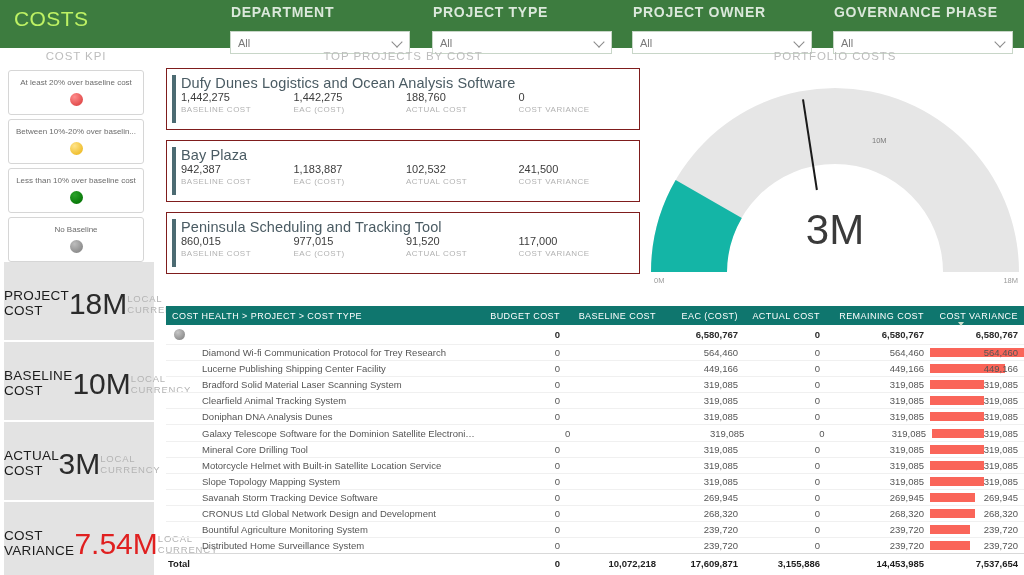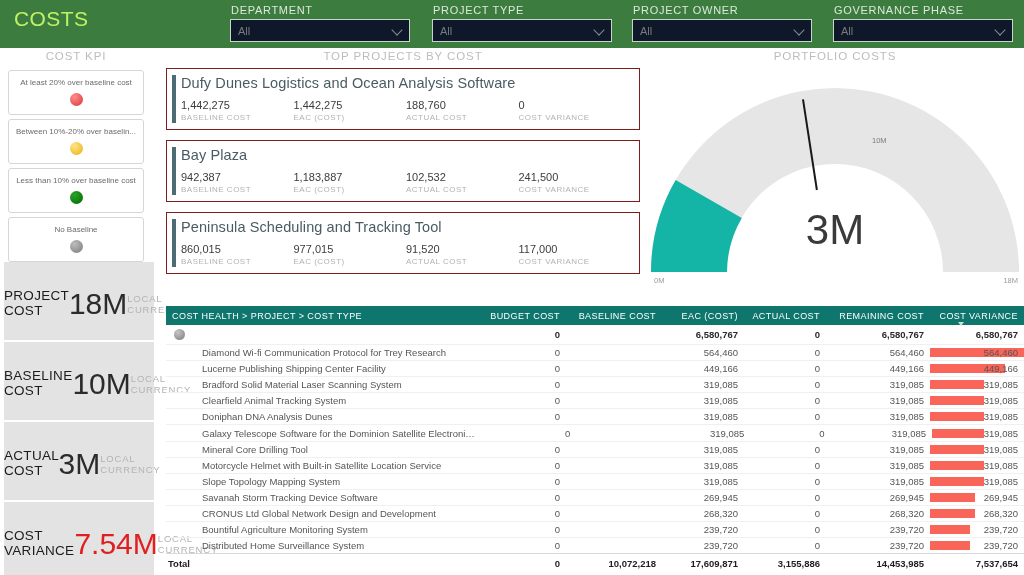--- a/index.html
+++ b/index.html
@@ -17,25 +17,25 @@
   .header {
     position: absolute; left: 0; top: 0; width: 1024px; height: 48px;
     background: #3d7c3f;
   }
   .header-title {
     position: absolute; left: 14px; top: 7px;
     font-size: 21px; color: #bef264; font-weight: 300; letter-spacing: .4px;
   }
   .slicer { position: absolute; top: 4px; width: 180px; }
   .slicer-label {
-    font-size: 11px; color: #dbe8db; letter-spacing: .7px;
-    text-transform: uppercase; margin-bottom: 3px; padding-left: 1px;
+    font-size: 14px; color: #dbe8db; letter-spacing: .7px;
+    text-transform: uppercase; margin-bottom: 11px; padding-left: 1px; font-weight: bold;
   }
   .slicer-box {
-    position: relative; height: 23px; background: #0f172a; border: 1px solid #c8d6c8;
+    position: relative; height: 23px; background: #ffffff; border: 1px solid #c8d6c8;
     display: flex; align-items: center;
   }
   .slicer-value { font-size: 11px; color: #7a7a7a; padding-left: 7px; }
   .chev {
     position: absolute; right: 8px; top: 50%; width: 8px; height: 8px;
     margin-top: -5px;
     border-right: 1.3px solid #8a8a8a; border-bottom: 1.3px solid #8a8a8a;
     transform: rotate(45deg);
   }
 
@@ -85,21 +85,21 @@
   .cards-pane { position: absolute; left: 166px; top: 68px; width: 474px; height: 215px; overflow: hidden; }
   .proj-card {
     position: relative; border: 1px solid #7f1d1d; background: #fff;
     height: 62px; margin-bottom: 10px; padding: 6px 8px 0 14px;
   }
   .proj-card::before {
     content: ""; position: absolute; left: 5px; top: 6px; bottom: 6px; width: 4px;
     background: #4c6b72;
   }
   .proj-name { font-size: 14.5px; color: #4a5b63; font-weight: 400; letter-spacing: .1px; }
-  .proj-metrics { display: flex; margin-top: 8px; }
+  .proj-metrics { display: flex; }
   .proj-metric { width: 114px; }
   .proj-metric-val { font-size: 11px; color: #3c3c3c; }
   .proj-metric-lbl { font-size: 8px; color: #b2b2b2; letter-spacing: .5px; margin-top: 2px; }
   .cards-scroll-thumb {
     position: absolute; right: 0; top: 1px; width: 7px; height: 26px; background: #c9c9c9;
   }
 
   
   .gauge-wrap { position: absolute; left: 646px; top: 66px; width: 378px; height: 225px; }
   .gauge-value {

